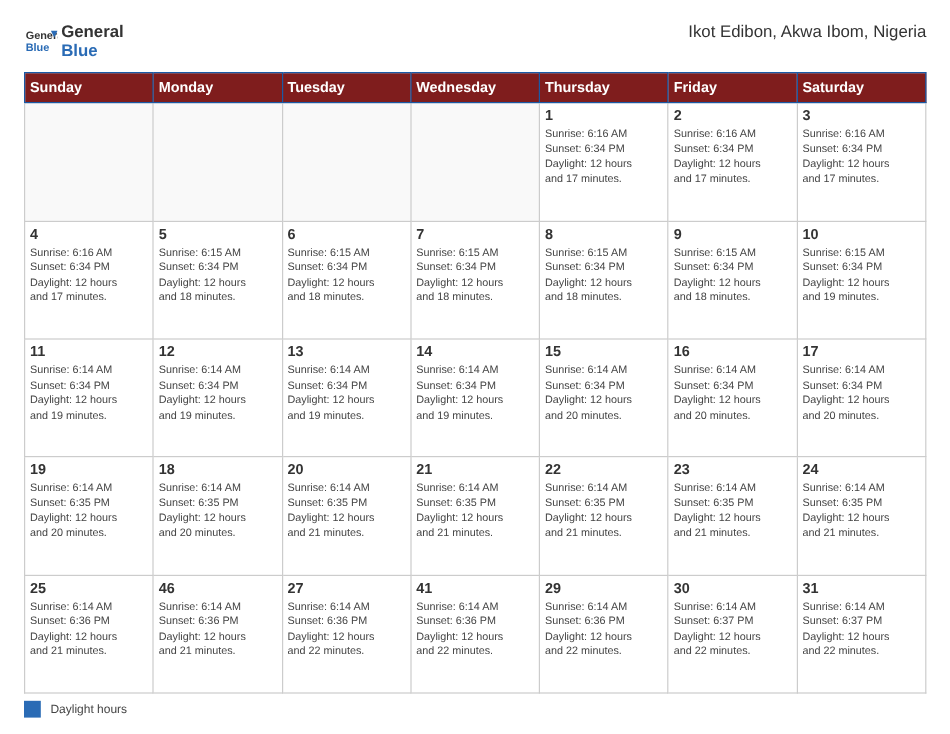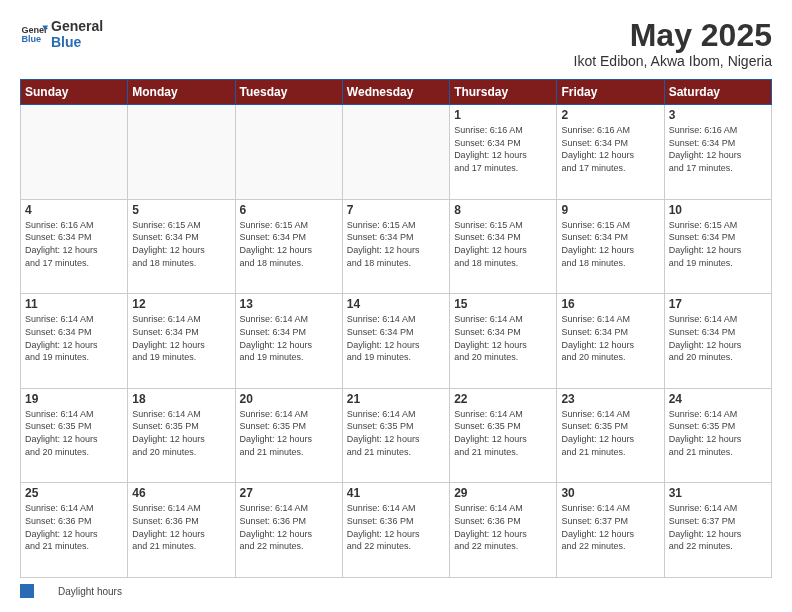--- a/index.html
+++ b/index.html
@@ -84,21 +84,21 @@
       margin-bottom: 2px;
     }
     .day-info {
       font-size: 9px;
       color: #444;
       line-height: 1.4;
     }
     .footer {
       display: flex;
       align-items: center;
-      gap: 24px;
+      gap: 8px;
       margin-top: 6px;
       font-size: 10px;
       color: #444;
     }
     .legend-box {
       width: 14px;
       height: 14px;
       background: #2a6bb5;
       display: inline-block;
     }
@@ -113,21 +113,20 @@
         <text x="2" y="18" font-size="13" font-weight="bold" fill="#333" font-family="Arial">General</text>
         <text x="2" y="32" font-size="13" font-weight="bold" fill="#2a6bb5" font-family="Arial">Blue</text>
         <polygon points="32,8 40,8 36,16" fill="#2a6bb5"></polygon>
       </svg>
       <div style="display:flex;flex-direction:column;line-height:1.15">
         <span style="font-size:14px;font-weight:bold;color:#333;">General</span>
         <span style="font-size:14px;font-weight:bold;color:#2a6bb5;">Blue</span>
       </div>
     </div>
     <div class="title-block">
-      <h1>May 2025</h1>
       <h2>Ikot Edibon, Akwa Ibom, Nigeria</h2>
     </div>
   </div>
 
   <table class="calendar">
     <thead>
       <tr>
       <th>Sunday</th>
           <th>Monday</th>
           <th>Tuesday</th>

